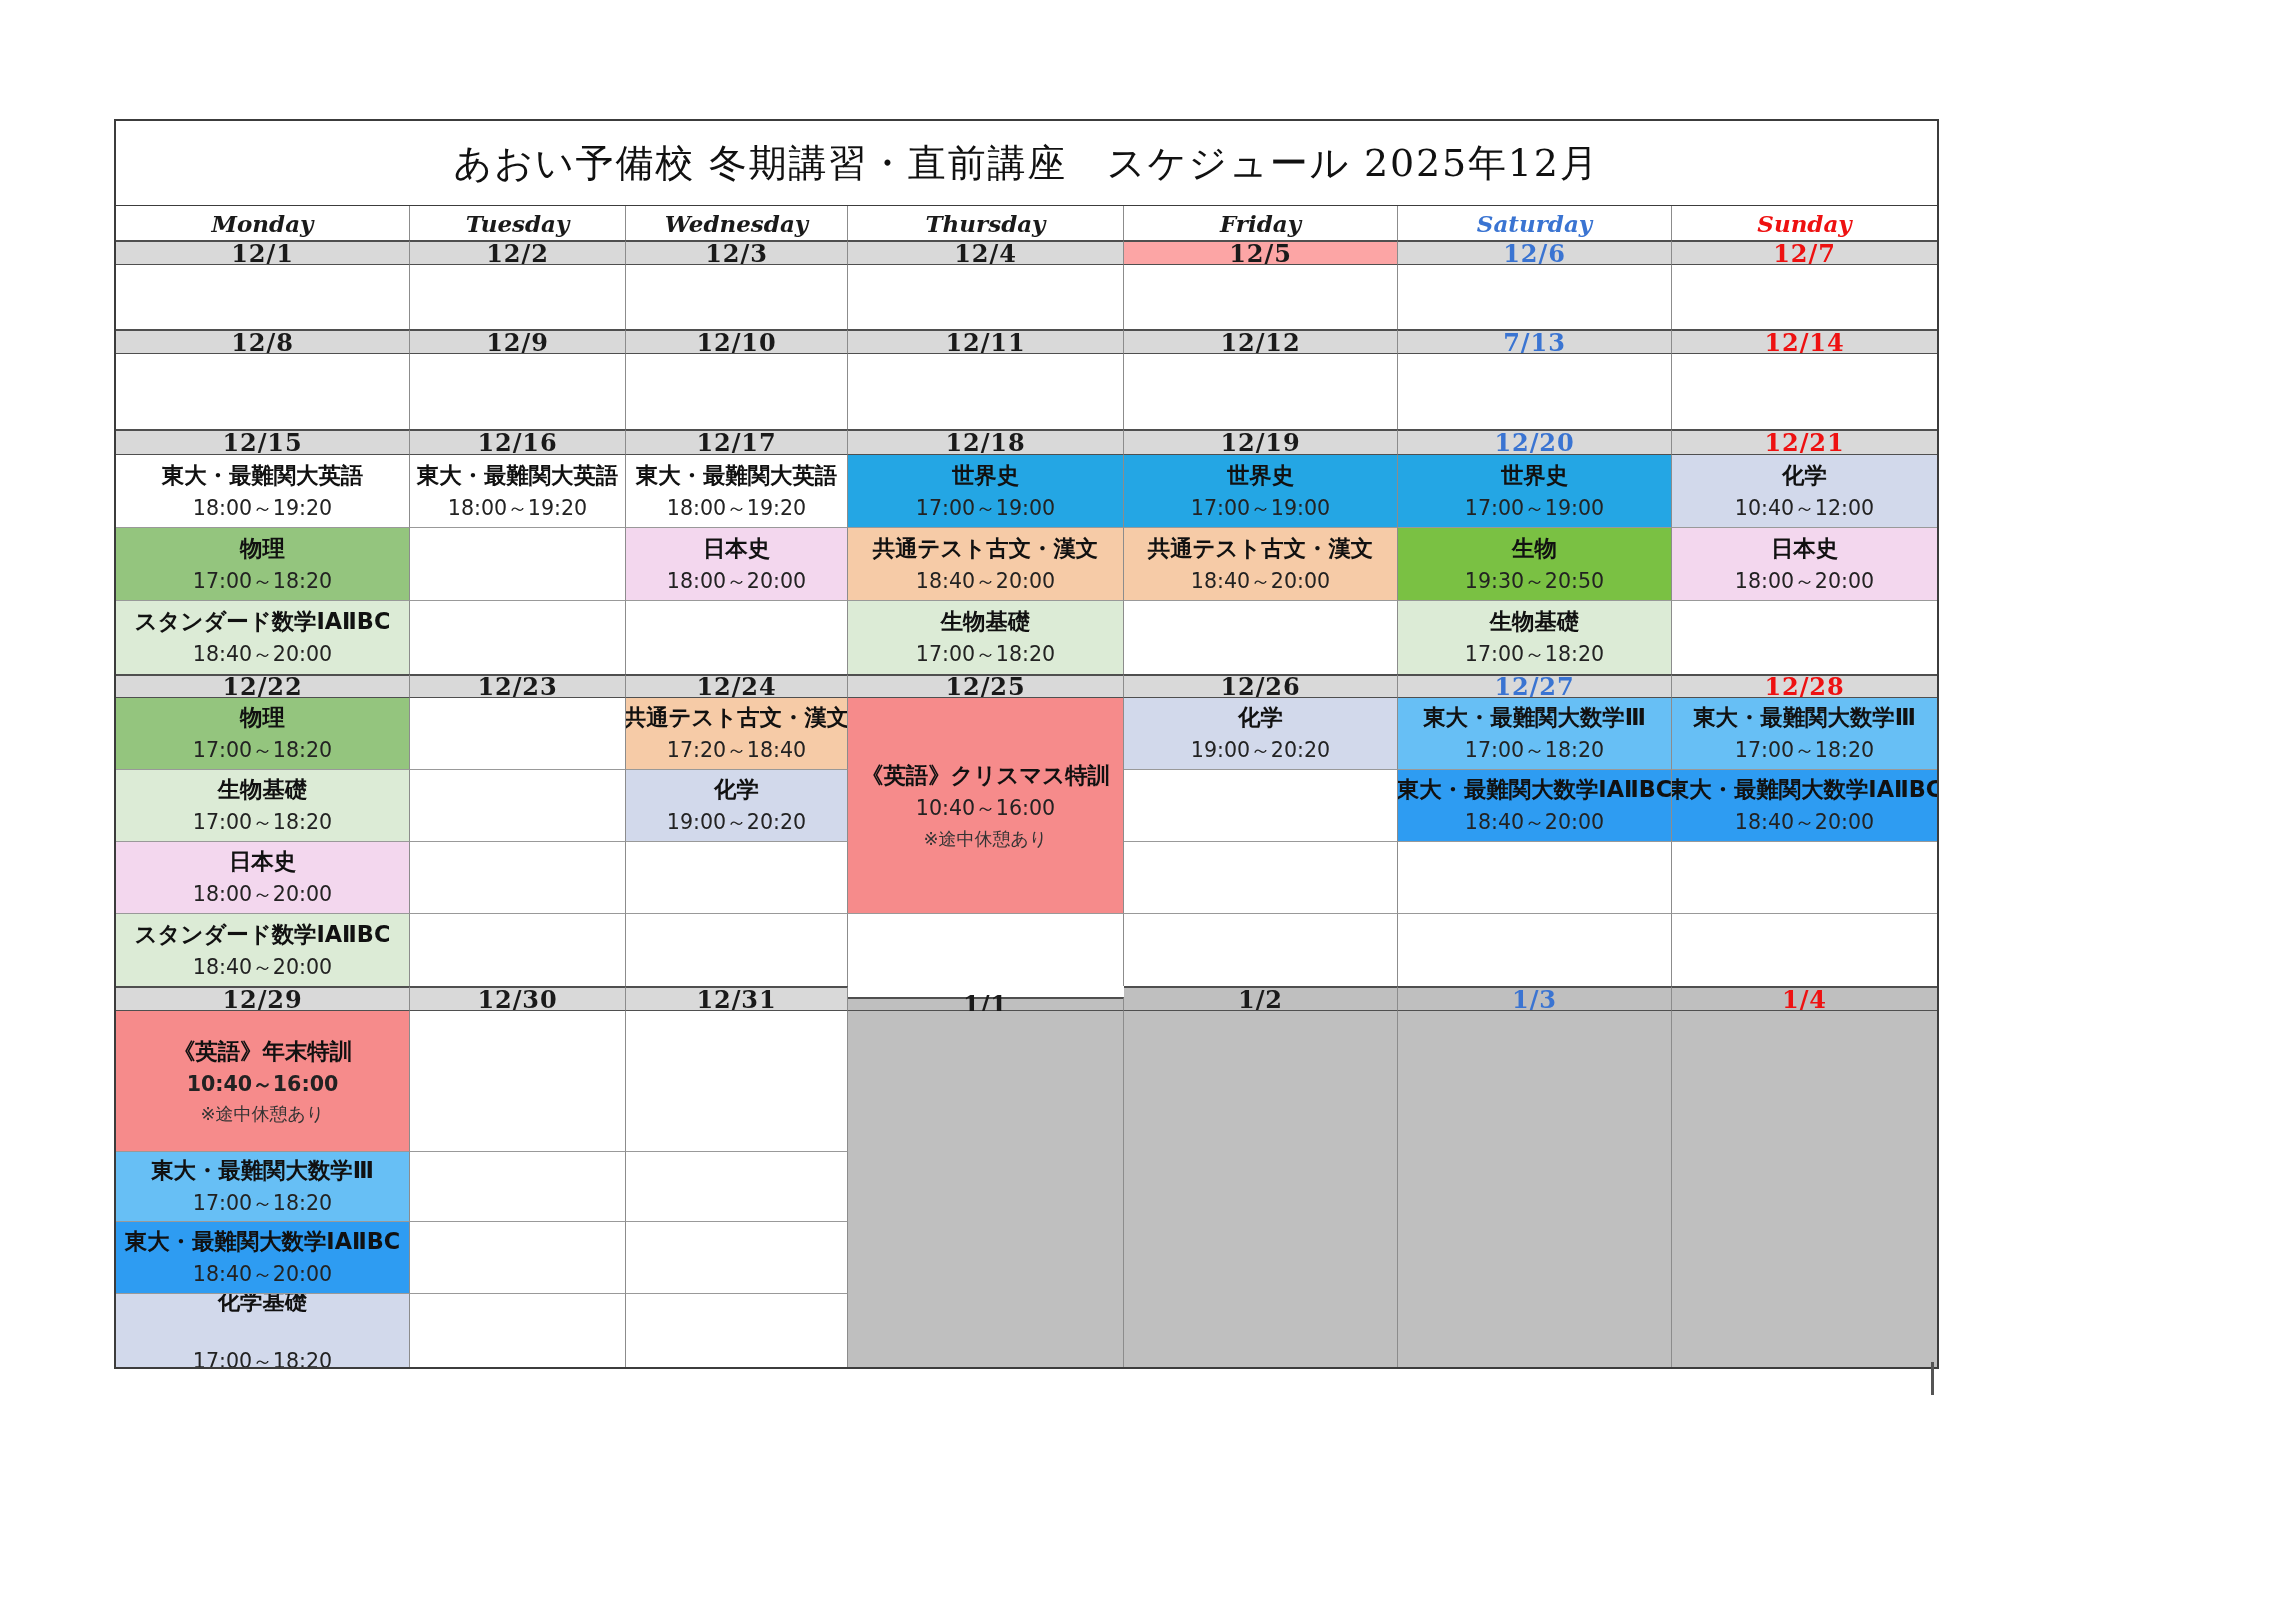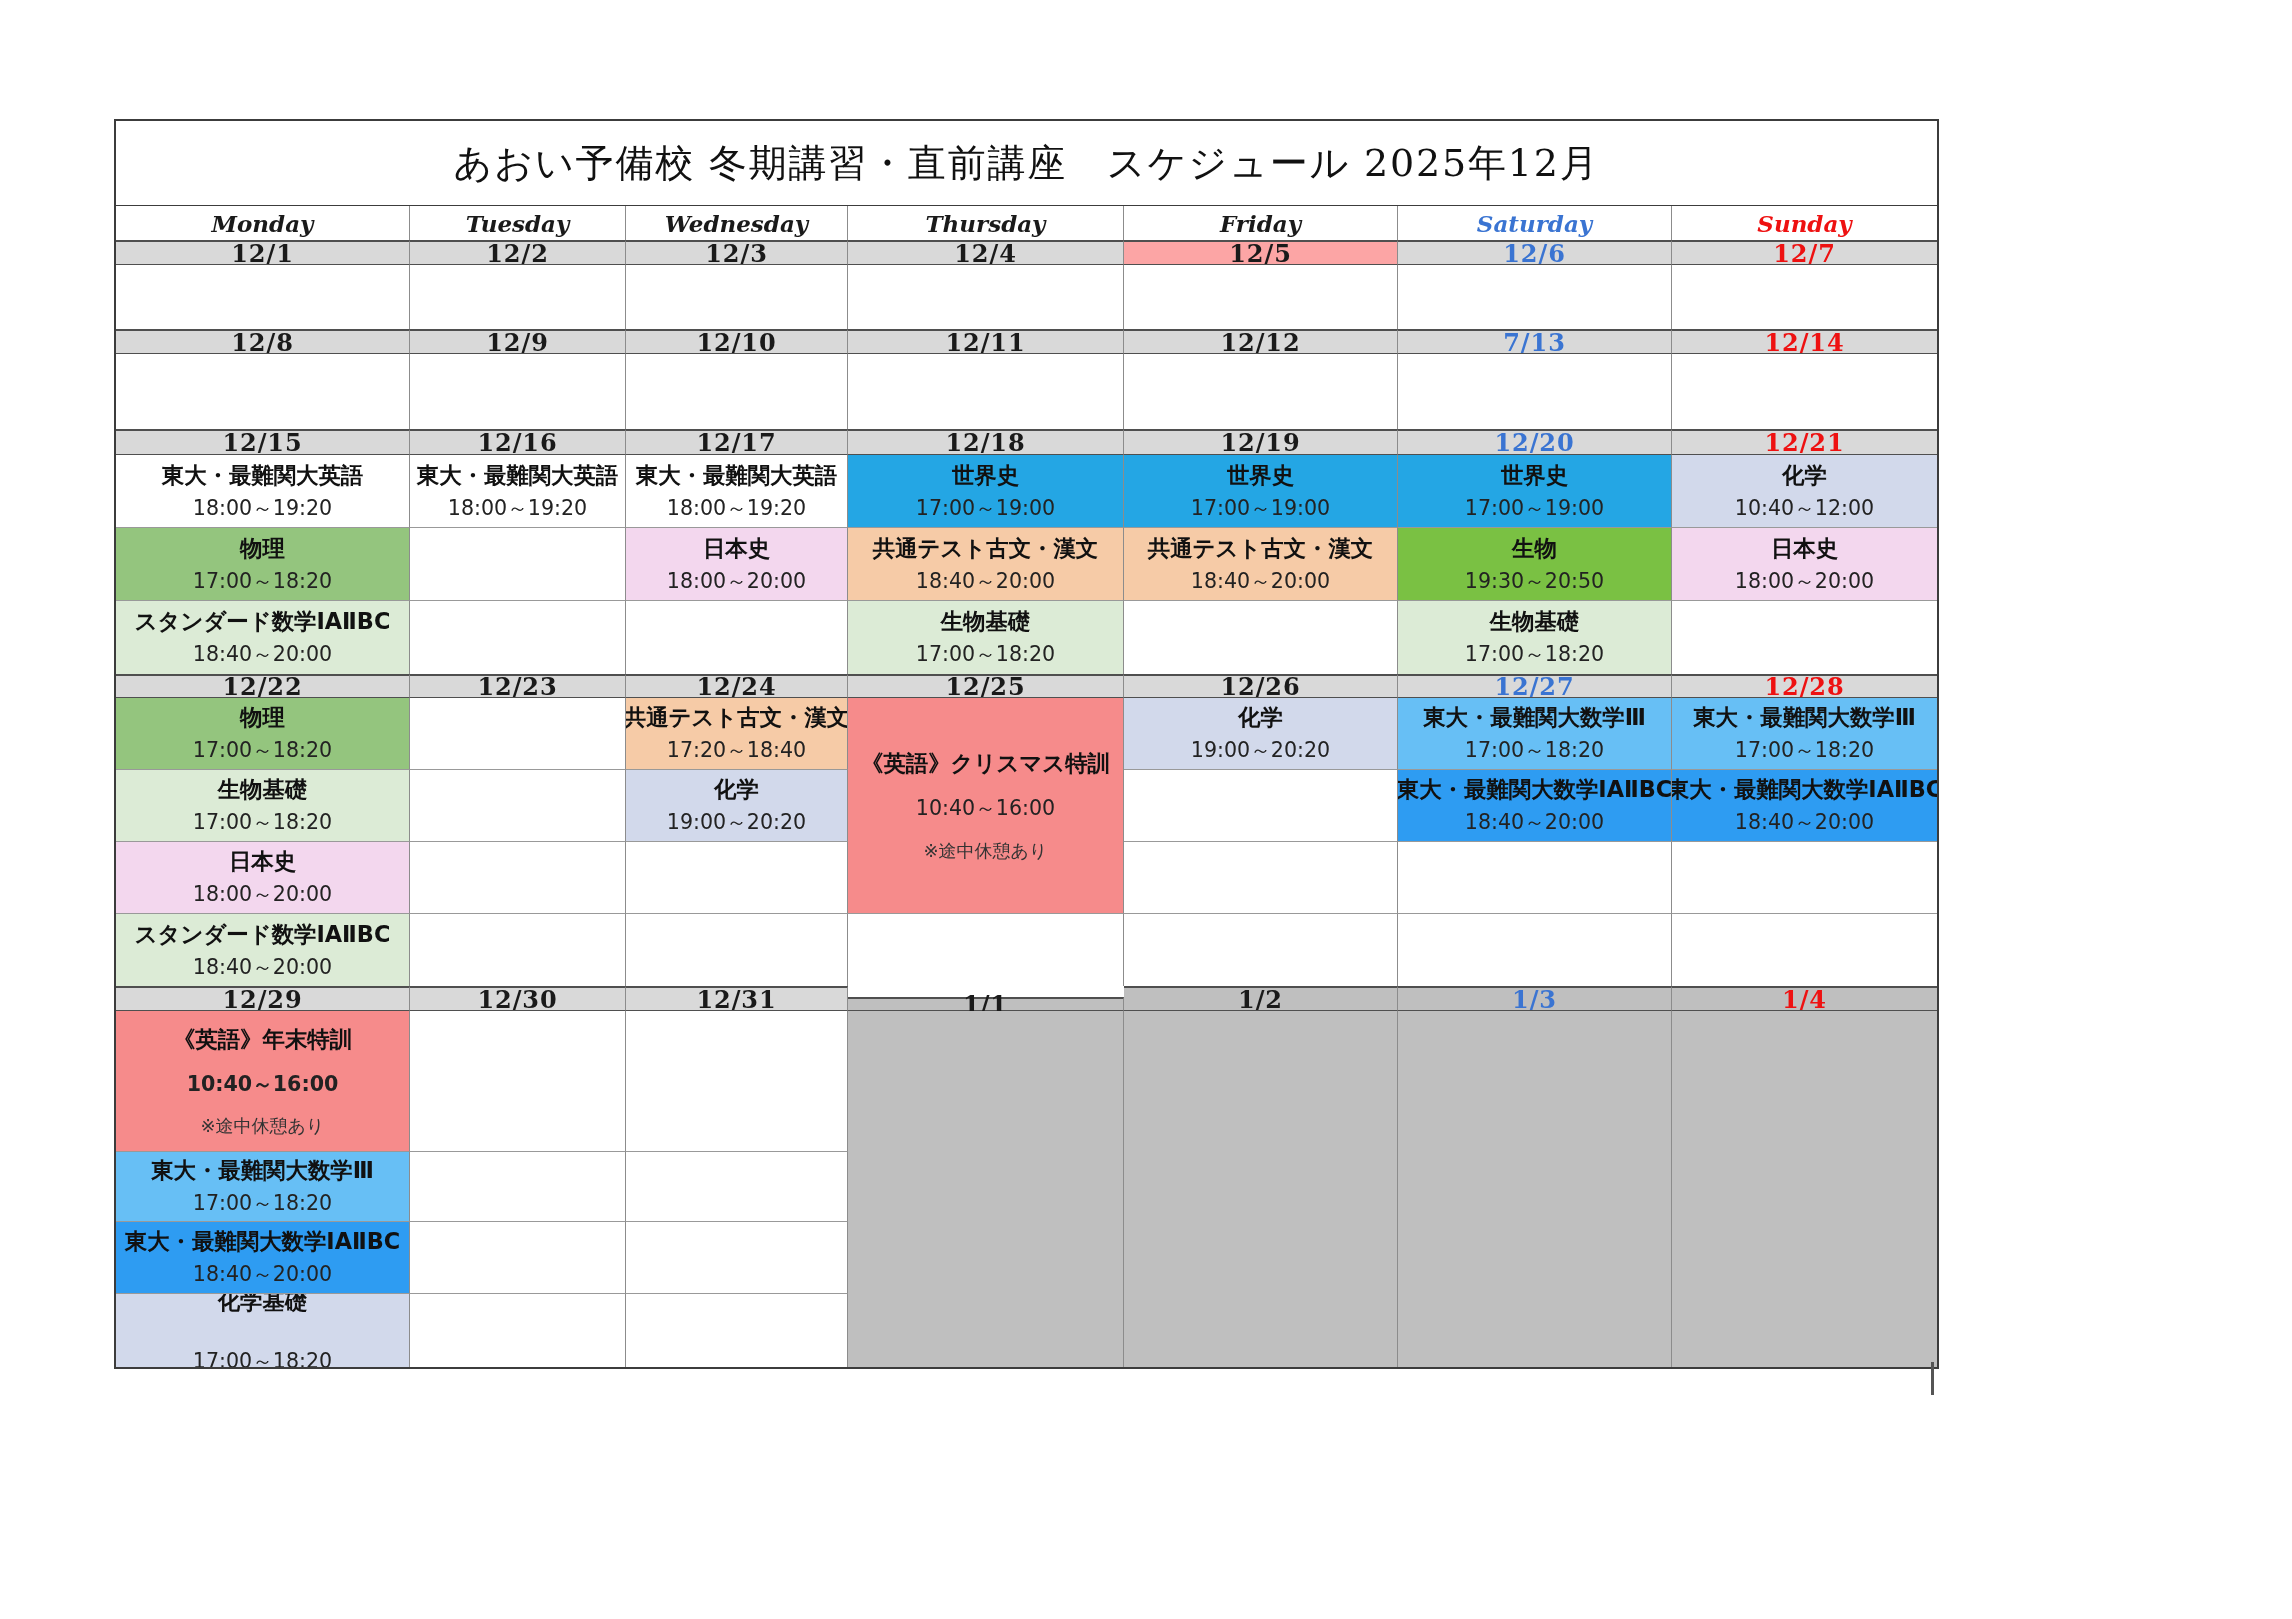--- a/index.html
+++ b/index.html
@@ -15,21 +15,21 @@
   .day-hdr{grid-row:2;display:flex;align-items:center;justify-content:center;
         font-family:"DejaVu Serif",serif;font-style:italic;font-weight:bold;font-size:23px;
         background:#fff;border-right:1.8px solid #8c8c8c;}
   .date-cell{display:flex;align-items:center;justify-content:center;
         font-family:"DejaVu Serif",serif;font-weight:800;font-size:24px;letter-spacing:0.9px;
         border-top:2.7px solid #4f4f4f;border-bottom:1.8px solid #4f4f4f;border-right:1.8px solid #8c8c8c;}
   .body-cell{display:flex;flex-direction:column;align-items:center;justify-content:center;
         gap:8px;border-right:1.8px solid #8c8c8c;border-bottom:1.8px solid #999;
         background:#fff;overflow:hidden;padding:1.8px 1.8px;}
   .body-cell.week-end{border-bottom:none;}
-  .body-cell.tall{gap:20px;}
+  .body-cell.tall{gap:8px;}
   [data-col="7"]{border-right:none !important;}
   .ev-title{font-size:22.4px;font-weight:bold;color:#111;line-height:1.2;white-space:nowrap;}
   .ev-time{font-size:20.6px;font-weight:400;color:#222;line-height:1.15;white-space:nowrap;}
   .ev-time.bold{font-weight:bold;}
   .ev-note{font-size:18px;color:#333;line-height:1.1;white-space:nowrap;}
   .tail-line{position:absolute;left:1931px;top:1362px;width:2.7px;height:33px;background:#555;}
 </style>
 </head>
 <body>
 

